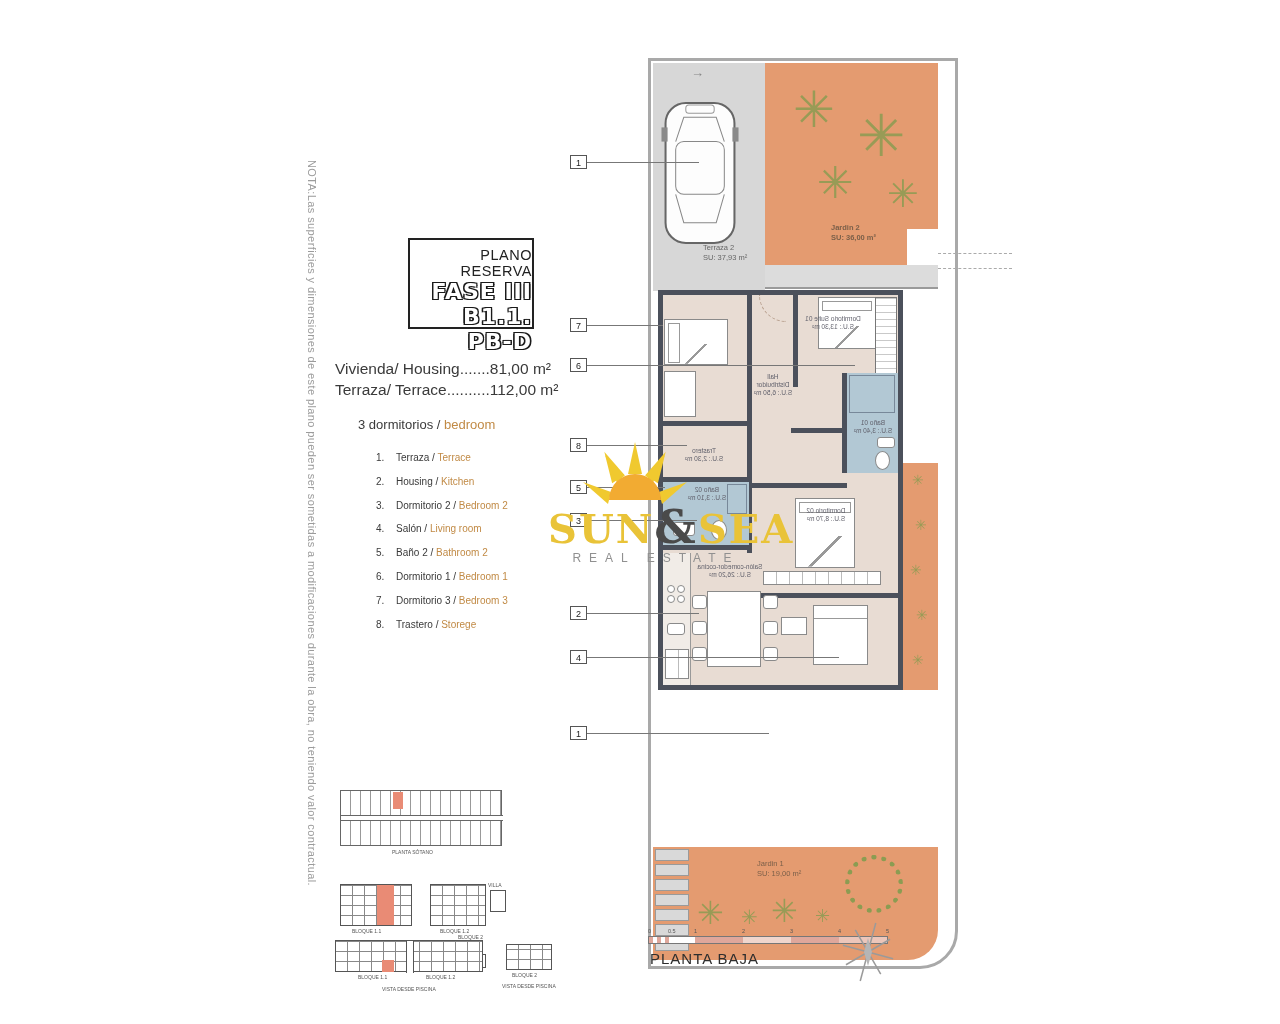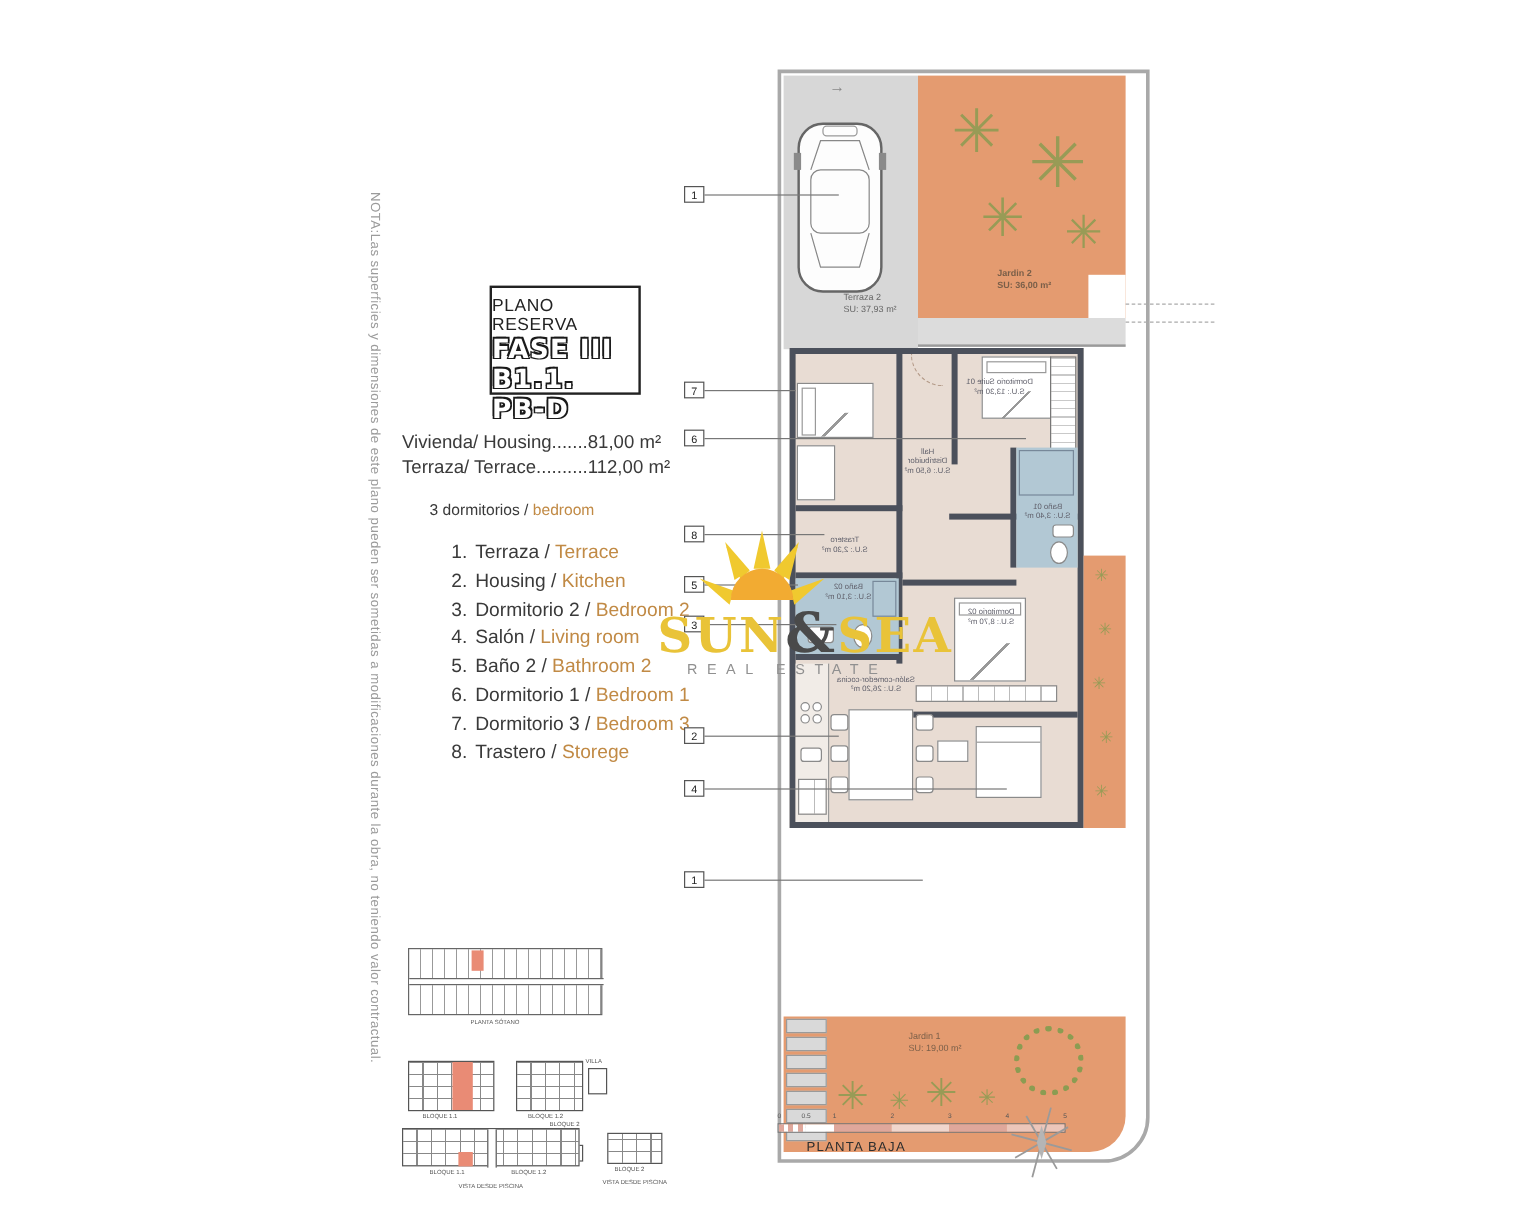--- a/index.html
+++ b/index.html
@@ -1,28 +1,28 @@
 <!DOCTYPE html>
 <html><head>
 <meta charset="utf-8">
 <style>
   html,body{margin:0;padding:0;background:#fff;}
   #stage{position:relative;width:1280px;height:1024px;background:#fff;overflow:hidden;
          font-family:"Liberation Sans",sans-serif;color:#333;}
   .abs{position:absolute;}
   
   .note-v{writing-mode:vertical-rl;font-size:11px;color:#9b9b9b;letter-spacing:.4px;height:745px;}
-  .title-box{border:2px solid #222;text-align:left;padding-top:7px;background:#fff;}
+  .title-box{border:2px solid #222;text-align:right;padding-top:7px;background:#fff;}
   .tb1{font-size:14.5px;color:#222;letter-spacing:.5px;}
   .outline{font-family:"DejaVu Sans",sans-serif;font-weight:800;font-size:22px;color:#fff;letter-spacing:1px;
            text-shadow:-1.4px -1.4px 0 #1a1a1a,1.4px -1.4px 0 #1a1a1a,-1.4px 1.4px 0 #1a1a1a,1.4px 1.4px 0 #1a1a1a;}
   .areas{font-size:15.5px;color:#3a3a3a;line-height:21px;}
   .bedline{font-size:13px;color:#3a3a3a;}
   .orange{color:#c18a45;}
-  ol.legend{list-style:none;margin:0;padding:0;font-size:16px;color:#3a3a3a;}
+  ol.legend{list-style:none;margin:0;padding:0;font-size:10px;color:#3a3a3a;}
   ol.legend li{height:23.8px;}
   ol.legend .num{display:inline-block;width:20px;}
   
   .plot{border:3px solid #a9a9a9;border-radius:0 0 38px 0;background:#fff;}
   .wall{background:#4b505b;}
   .blue{background:#b2c8d4;}
   .mir{transform:scaleX(-1);color:#5f5f6a;font-size:6.5px;line-height:8px;text-align:center;white-space:nowrap;}
   .plab{font-size:7.5px;line-height:9.5px;color:#666;white-space:nowrap;}
   .plab.brown{color:#7a5f49;}
   .furn{background:#fff;border:1px solid #8a8a8a;box-sizing:border-box;}
@@ -47,21 +47,21 @@
   
   .mini{border:1px solid #555;background:#fff;box-sizing:border-box;}
   .mini-label{font-size:5px;color:#555;white-space:nowrap;}
   .stalls{background:repeating-linear-gradient(90deg,#fff 0 9px,#999 9px 10px);border:1px solid #666;box-sizing:border-box;}
   .gridcells{background:
      repeating-linear-gradient(90deg,transparent 0 11px,#888 11px 12px),
      repeating-linear-gradient(0deg,transparent 0 9px,#888 9px 10px),#fff;
      border:1px solid #555;box-sizing:border-box;}
   .red{background:#e98b75;}
   .scale-tick{font-size:5.5px;color:#555;}
-  .pb-label{font-size:11px;letter-spacing:1px;color:#2e2e2e;margin-left:22px;}
+  .pb-label{font-size:15px;letter-spacing:1px;color:#2e2e2e;}
 </style>
 </head>
 <body>
 
 <div id="stage">
 
   <div class="abs note-v" style="left:306px;top:160px;">NOTA:Las superficies y dimensiones de este plano pueden ser sometidas a modificaciones durante la obra, no teniendo valor contractual.</div>
 
   <div class="abs title-box" style="left:408px;top:238px;width:122px;height:80px;">
     <div class="tb1">PLANO RESERVA</div>

